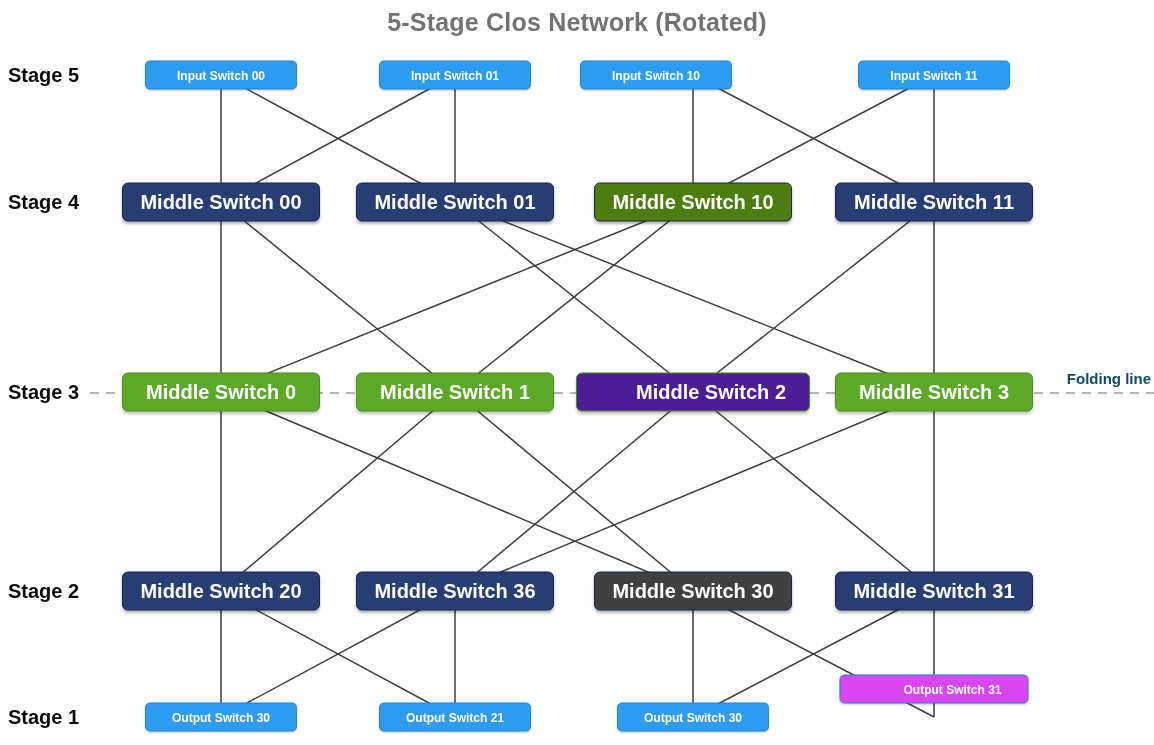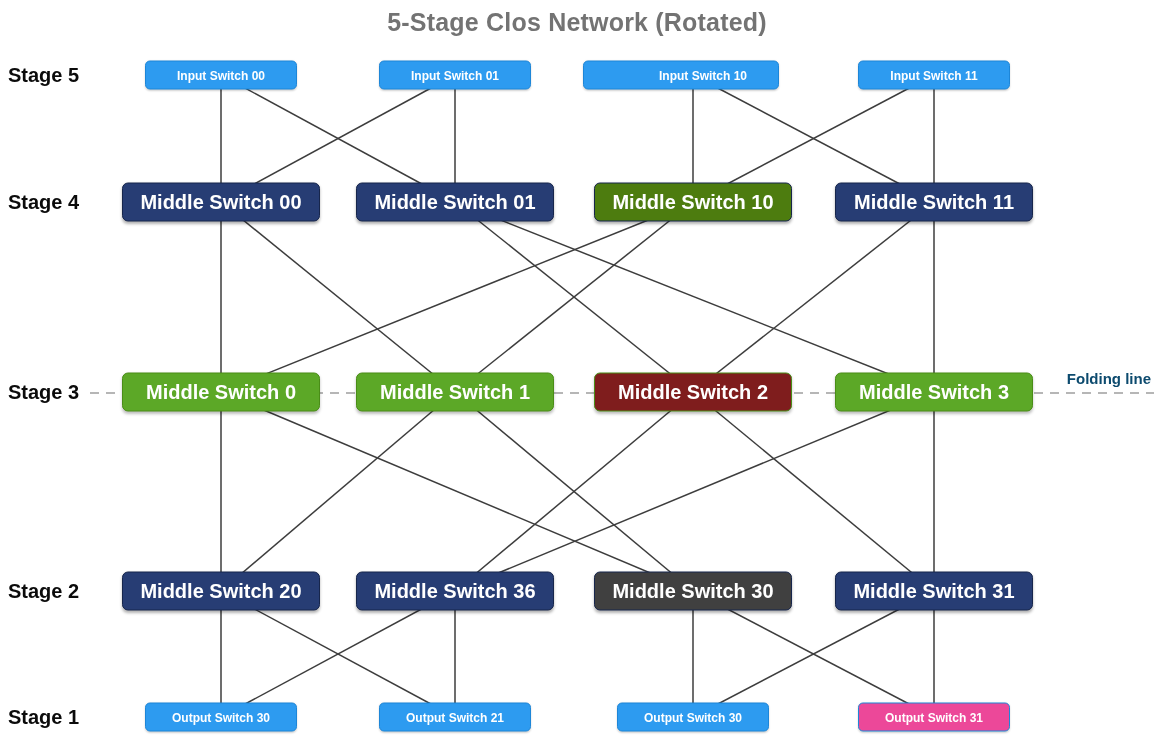--- a/index.html
+++ b/index.html
@@ -89,33 +89,33 @@
   <div id="stage-labels">
       <div class="stage-label" style="top: 75px;">Stage 5</div>
       <div class="stage-label" style="top: 202px;">Stage 4</div>
       <div class="stage-label" style="top: 392px;">Stage 3</div>
       <div class="stage-label" style="top: 591px;">Stage 2</div>
       <div class="stage-label" style="top: 717px;">Stage 1</div>
     </div>
   <div id="nodes">
       <div class="node io" style="left: 221px; top: 75px; background: rgb(45, 155, 240);">Input Switch 00</div>
       <div class="node io" style="left: 455px; top: 75px; background: rgb(45, 155, 240);">Input Switch 01</div>
-      <div class="node io" style="left: 681px; top: 75px; background: rgb(45, 155, 240); padding-left: 44px;">Input Switch 10</div>
+      <div class="node io" style="left: 656px; top: 75px; background: rgb(45, 155, 240);">Input Switch 10</div>
       <div class="node io" style="left: 934px; top: 75px; background: rgb(45, 155, 240);">Input Switch 11</div>
       <div class="node mid" style="left: 221px; top: 202px; background: rgb(39, 61, 116);">Middle Switch 00</div>
       <div class="node mid" style="left: 455px; top: 202px; background: rgb(39, 61, 116);">Middle Switch 01</div>
       <div class="node mid" style="left: 693px; top: 202px; background: #4d7c0f;">Middle Switch 10</div>
       <div class="node mid" style="left: 934px; top: 202px; background: rgb(39, 61, 116);">Middle Switch 11</div>
       <div class="node center" style="left: 221px; top: 392px; background: rgb(92, 168, 39);">Middle Switch 0</div>
       <div class="node center" style="left: 455px; top: 392px; background: rgb(92, 168, 39);">Middle Switch 1</div>
-      <div class="node center" style="left: 693px; top: 392px; background: #7f1d1d;">Middle Switch 2</div>
+      <div class="node center" style="left: 693px; top: 392px; background: #4c1d95; padding-left: 36px;">Middle Switch 2</div>
       <div class="node center" style="left: 934px; top: 392px; background: rgb(92, 168, 39);">Middle Switch 3</div>
       <div class="node mid" style="left: 221px; top: 591px; background: rgb(39, 61, 116);">Middle Switch 20</div>
       <div class="node mid" style="left: 455px; top: 591px; background: rgb(39, 61, 116);">Middle Switch 36</div>
       <div class="node mid" style="left: 693px; top: 591px; background: #404040;">Middle Switch 30</div>
       <div class="node mid" style="left: 934px; top: 591px; background: rgb(39, 61, 116);">Middle Switch 31</div>
       <div class="node io" style="left: 221px; top: 717px; background: rgb(45, 155, 240);">Output Switch 30</div>
       <div class="node io" style="left: 455px; top: 717px; background: rgb(45, 155, 240);">Output Switch 21</div>
       <div class="node io" style="left: 693px; top: 717px; background: rgb(45, 155, 240);">Output Switch 30</div>
-      <div class="node io" style="left: 934px; top: 717px; background: #ec4899;">Output Switch 31</div>
+      <div class="node io" style="left: 934px; top: 689px; background: #d946ef; padding-left: 37px;">Output Switch 31</div>
     </div>
   <div id="folding-label" style="color: #0c4a6e;">Folding line</div>
 </div>
 
 </body></html>

